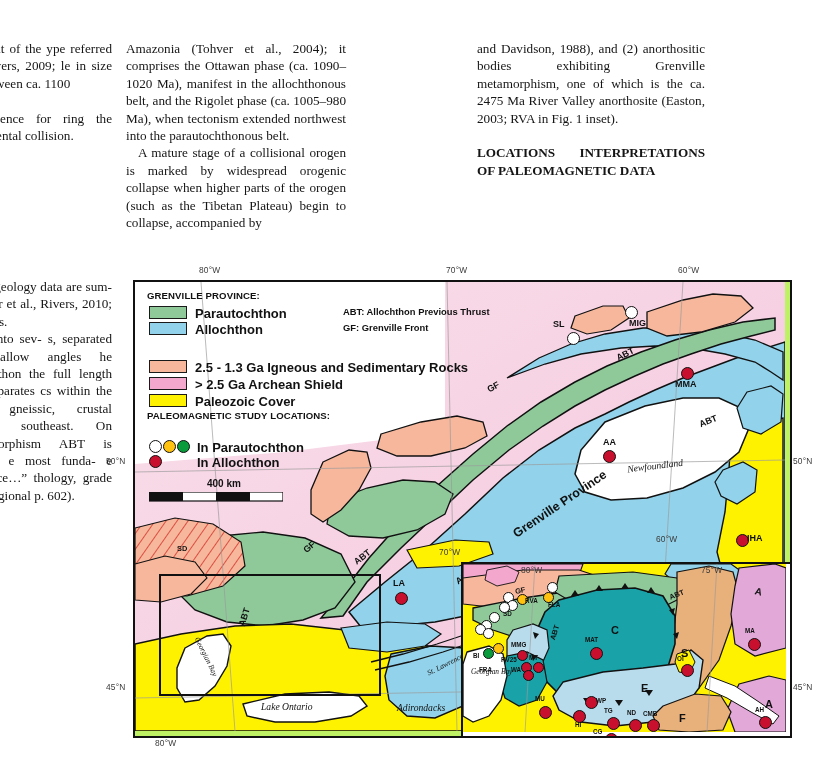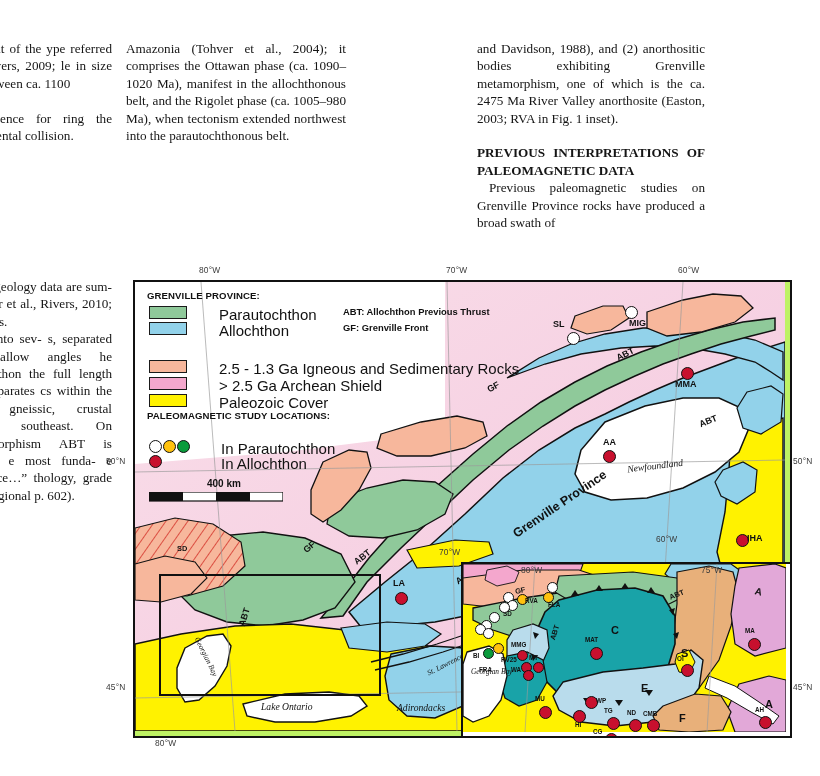--- a/index.html
+++ b/index.html
@@ -30,21 +30,21 @@
   .gratlab{position:absolute;font-family:"Liberation Sans",sans-serif;
            font-size:8.4px;color:#3b3b3b;letter-spacing:.2px;white-space:nowrap;}
 
   
   #mapsvg{position:absolute;left:0;top:0;}
 
   
   .lg{position:absolute;font-family:"Liberation Sans",sans-serif;
       font-weight:bold;color:#111;white-space:nowrap;}
   .lg-title{font-size:9.6px;letter-spacing:.1px;}
-  .lg-item{font-size:15px;font-weight:normal;margin-left:24px;}
+  .lg-item{font-size:13px;font-weight:bold;}
   .lg-abbr{font-size:9.4px;font-weight:bold;}
   .swatch{position:absolute;width:36px;height:11px;border:1px solid #1a1a1a;}
 
   .scalelab{position:absolute;font-family:"Liberation Sans",sans-serif;
             font-weight:bold;font-size:10px;color:#111;}
 
   
   .mlab{position:absolute;font-family:"Liberation Sans",sans-serif;
         font-weight:bold;font-size:9px;color:#111;white-space:nowrap;}
   .mlab.sm{font-size:7.4px;}
@@ -69,27 +69,27 @@
 <body>
 
 <div class="col" id="col-left-top">
   <p>uivalent of the ype referred to (Rivers, 2009; le in size to the ween ca. 1100</p>
   <div class="gap"></div>
   <p>: evidence for ring the Gren- ental collision.</p>
 </div>
 
 <div class="col" id="col-mid-top">
   <p>Amazonia (Tohver et al., 2004); it comprises the Ottawan phase (ca. 1090–1020 Ma), manifest in the allochthonous belt, and the Rigolet phase (ca. 1005–980 Ma), when tectonism extended northwest into the parautochthonous belt.</p>
+  <p class="ind">A mature stage of a collisional orogen is marked by widespread orogenic collapse when higher parts of the orogen (such as the Tibetan Plateau) begin to collapse, accompanied by</p>
 </div>
 
 <div class="col" id="col-right-top">
   <p>and Davidson, 1988), and (2) anorthositic bodies exhibiting Grenville metamorphism, one of which is the ca. 2475 Ma River Valley anorthosite (Easton, 2003; RVA in Fig. 1 inset).</p>
   <div class="gap"></div>
-  <p class="head">PREVIOUS INTERPRETATIONS OF PALEOMAGNETIC DATA</p>
-  <p class="ind">Previous paleomagnetic studies on Grenville Province rocks have produced a broad swath of</p>
+  <p class="head">LOCATIONS INTERPRETATIONS OF PALEOMAGNETIC DATA</p>
 </div>
 
 <div class="col" id="col-left-bottom">
   <p>vince geology data are sum- g., Carr et al., Rivers, 2010; r details.</p>
   <p>sible into sev- s, separated by hallow angles he Allochthon the full length and separates cs within the from gneissic, crustal assem- southeast. On metamorphism ABT is locally e most funda- e province…” thology, grade on a regional p. 602).</p>
 </div>
 
 <div id="figure">
 
   <span class="gratlab" style="left:66px;top:3px;">80°W</span>

